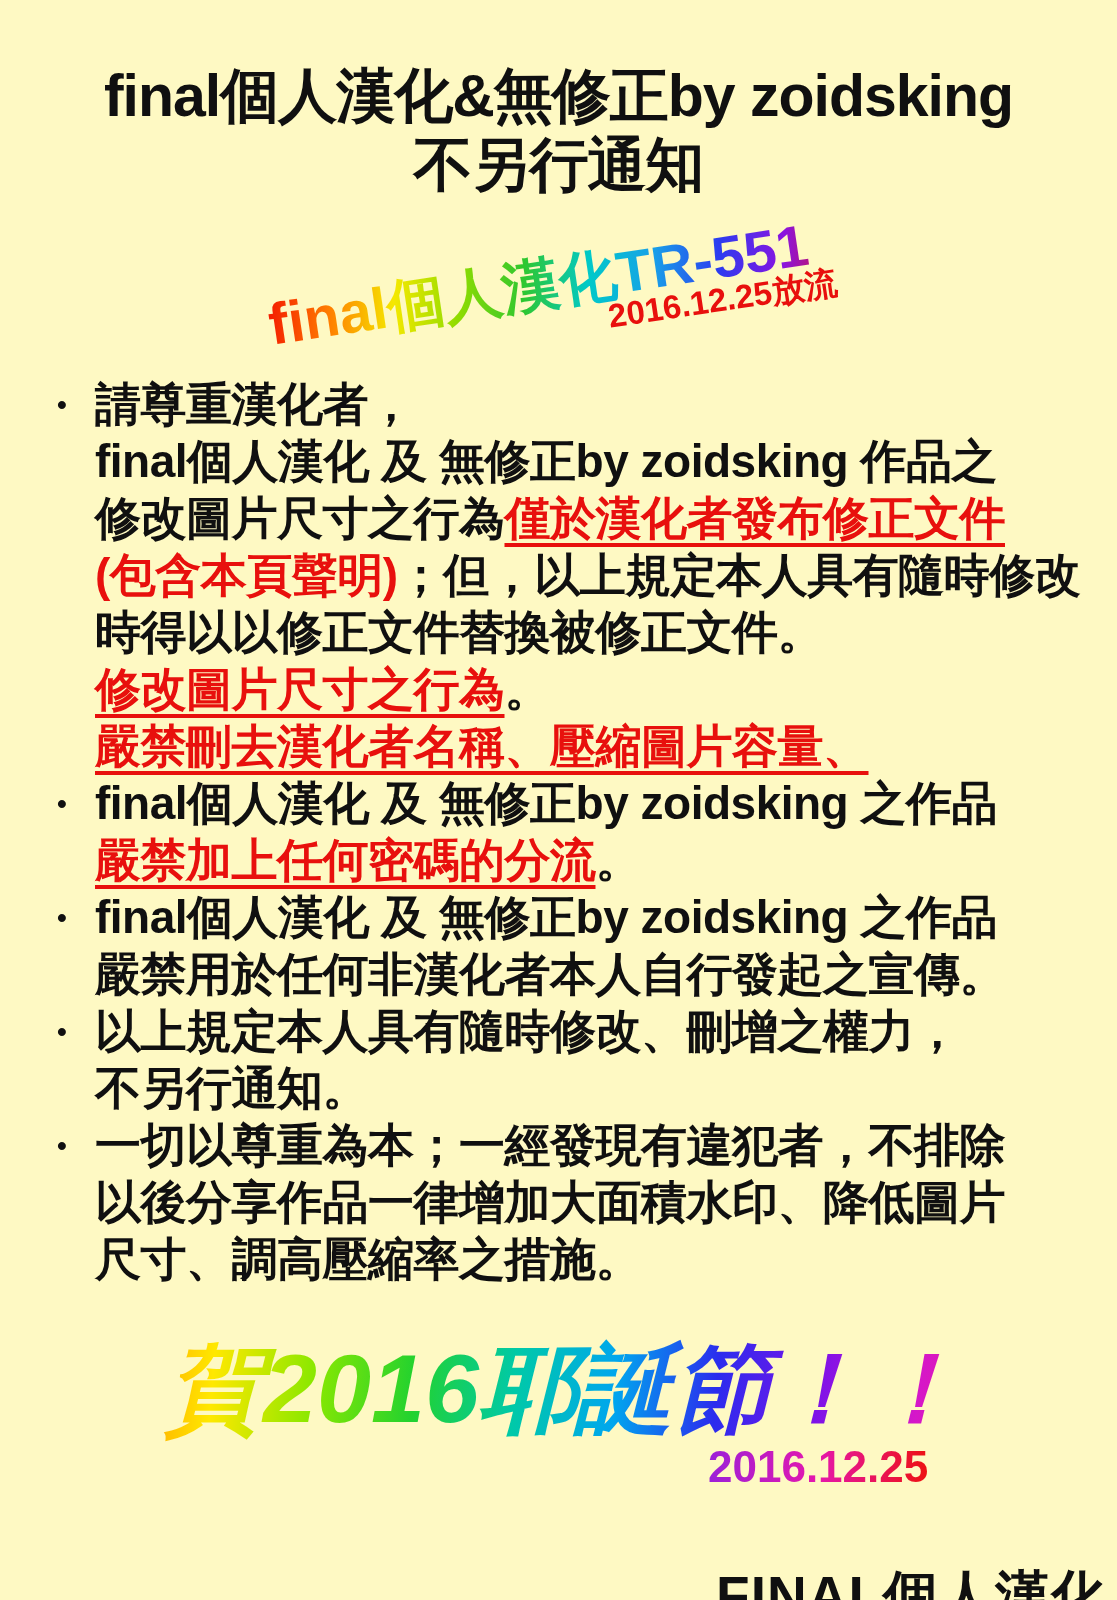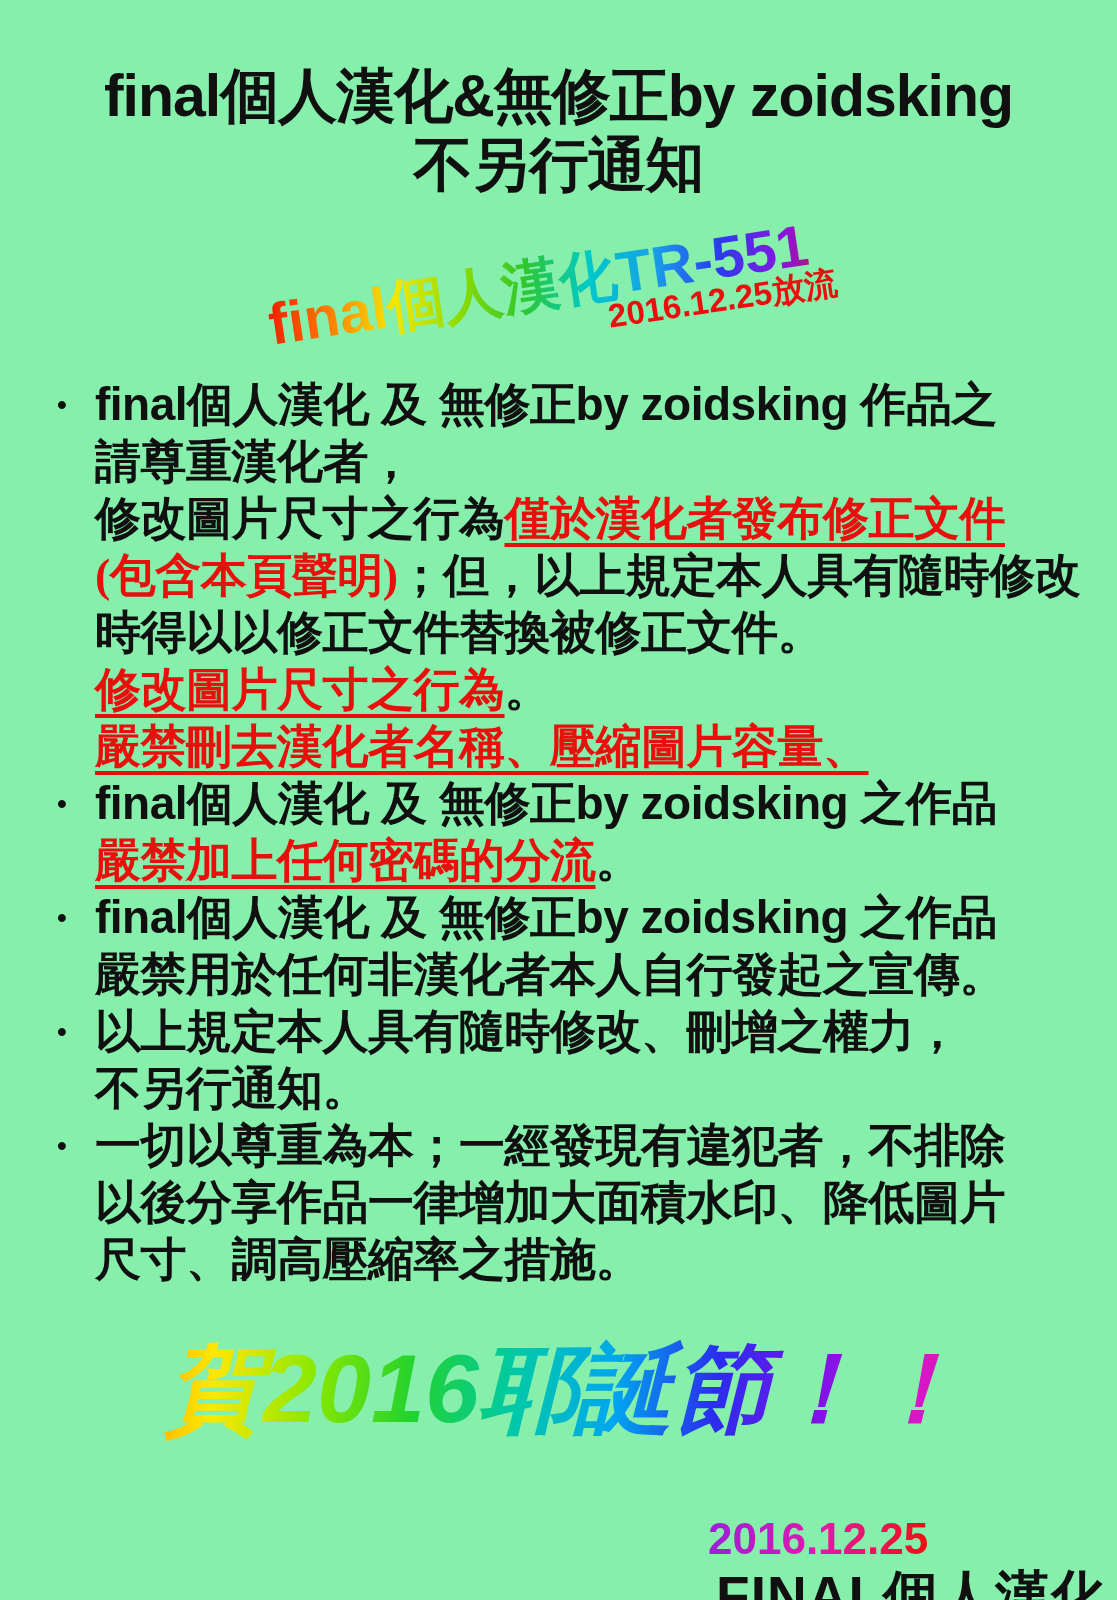--- a/index.html
+++ b/index.html
@@ -1,20 +1,20 @@
 <!DOCTYPE html>
 <html><head>
 <meta charset="utf-8">
 <style>
   html, body { margin: 0; padding: 0; background: #ffffff; }
   .page {
     position: relative;
     width: 1117px;
     height: 1600px;
-    background: #86efac;
+    background: #fef9c3;
     overflow: hidden;
     font-family: "Liberation Sans", "DejaVu Sans", sans-serif;
     font-weight: bold;
     color: var(--ink, #101010);
   }
   .doc-title {
     position: absolute;
     top: 62px;
     left: 0;
     width: 1117px;
@@ -64,41 +64,41 @@
     padding-left: 38px;
   }
   .rule .dot {
     position: absolute;
     left: 0;
     top: 0;
     font-size: 28px;
     line-height: 57px;
   }
   .rule-line { white-space: nowrap; }
-  .seg-r { color: var(--red, #e8100d); font-family: Liberation Serif, serif; }
+  .seg-r { color: var(--red, #e8100d); }
   .seg-ru {
     color: var(--red, #e8100d);
     text-decoration: underline;
     text-decoration-thickness: 4px;
     text-underline-offset: 9px;
     text-decoration-color: var(--red, #e8100d);
   }
   .greeting {
     position: absolute;
     top: 1332px;
     left: 15px;
     width: 1100px;
     text-align: center;
     font-size: 97px;
     line-height: 114px;
     white-space: nowrap;
   }
   .greeting-date {
     position: absolute;
-    top: 1516px;
+    top: 1444px;
     left: 708px;
     font-size: 44px;
     line-height: 46px;
     white-space: nowrap;
   }
   .footer-credit {
     position: absolute;
     top: 1534px;
     right: 10px;
     font-size: 55px;
@@ -119,22 +119,22 @@
   </div>
 
   <div class="release-tag">
     <div class="release-tag-text gradient-text" style="background-image: linear-gradient(100deg, rgb(243, 21, 0), rgb(255, 125, 0), rgb(245, 232, 0), rgb(143, 220, 0), rgb(47, 199, 47), rgb(0, 201, 201), rgb(24, 160, 232), rgb(43, 60, 240), rgb(138, 20, 224), rgb(232, 18, 12));">final個人漢化TR-551</div>
     <div class="release-tag-date">2016.12.25放流</div>
   </div>
 
   <div class="rules">
       <div class="rule">
         <span class="dot">•</span>
+        <div class="rule-line"><span class="seg-k">請尊重漢化者，</span></div>
         <div class="rule-line"><span class="seg-k">final個人漢化 及 無修正by zoidsking 作品之</span></div>
-        <div class="rule-line"><span class="seg-k">請尊重漢化者，</span></div>
         <div class="rule-line"><span class="seg-k">修改圖片尺寸之行為</span><span class="seg-ru">僅於漢化者發布修正文件</span></div>
         <div class="rule-line"><span class="seg-r">(包含本頁聲明)</span><span class="seg-k">；但，以上規定本人具有隨時修改</span></div>
         <div class="rule-line"><span class="seg-k">時得以以修正文件替換被修正文件。</span></div>
         <div class="rule-line"><span class="seg-ru">修改圖片尺寸之行為</span><span class="seg-k">。</span></div>
         <div class="rule-line"><span class="seg-ru">嚴禁刪去漢化者名稱、壓縮圖片容量、</span></div>
       </div>
       <div class="rule">
         <span class="dot">•</span>
         <div class="rule-line"><span class="seg-k">final個人漢化 及 無修正by zoidsking 之作品</span></div>
         <div class="rule-line"><span class="seg-ru">嚴禁加上任何密碼的分流</span><span class="seg-k">。</span></div>

